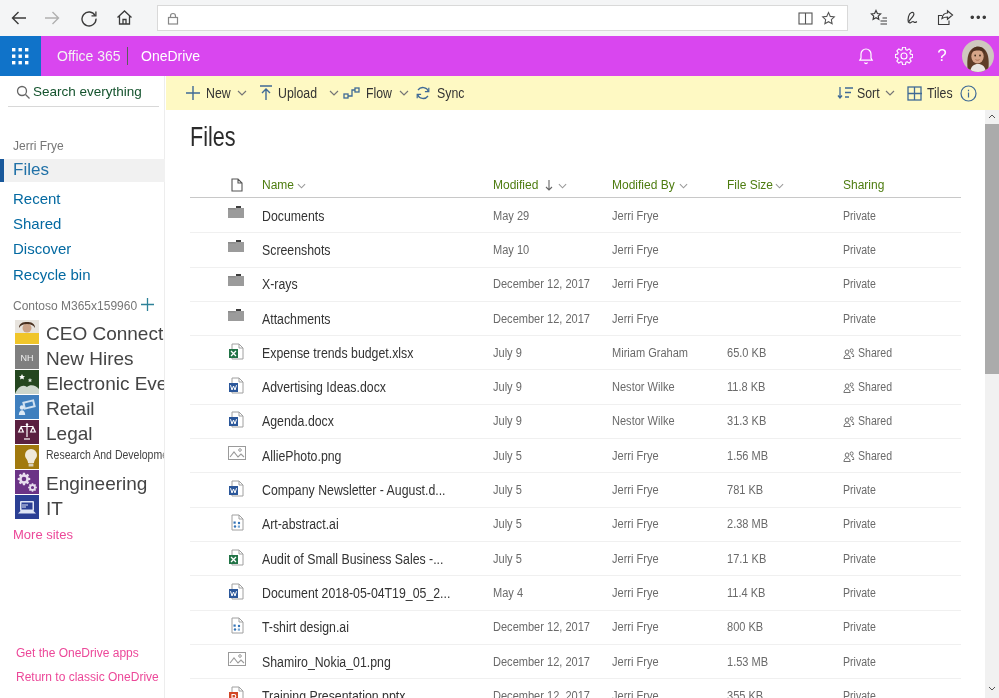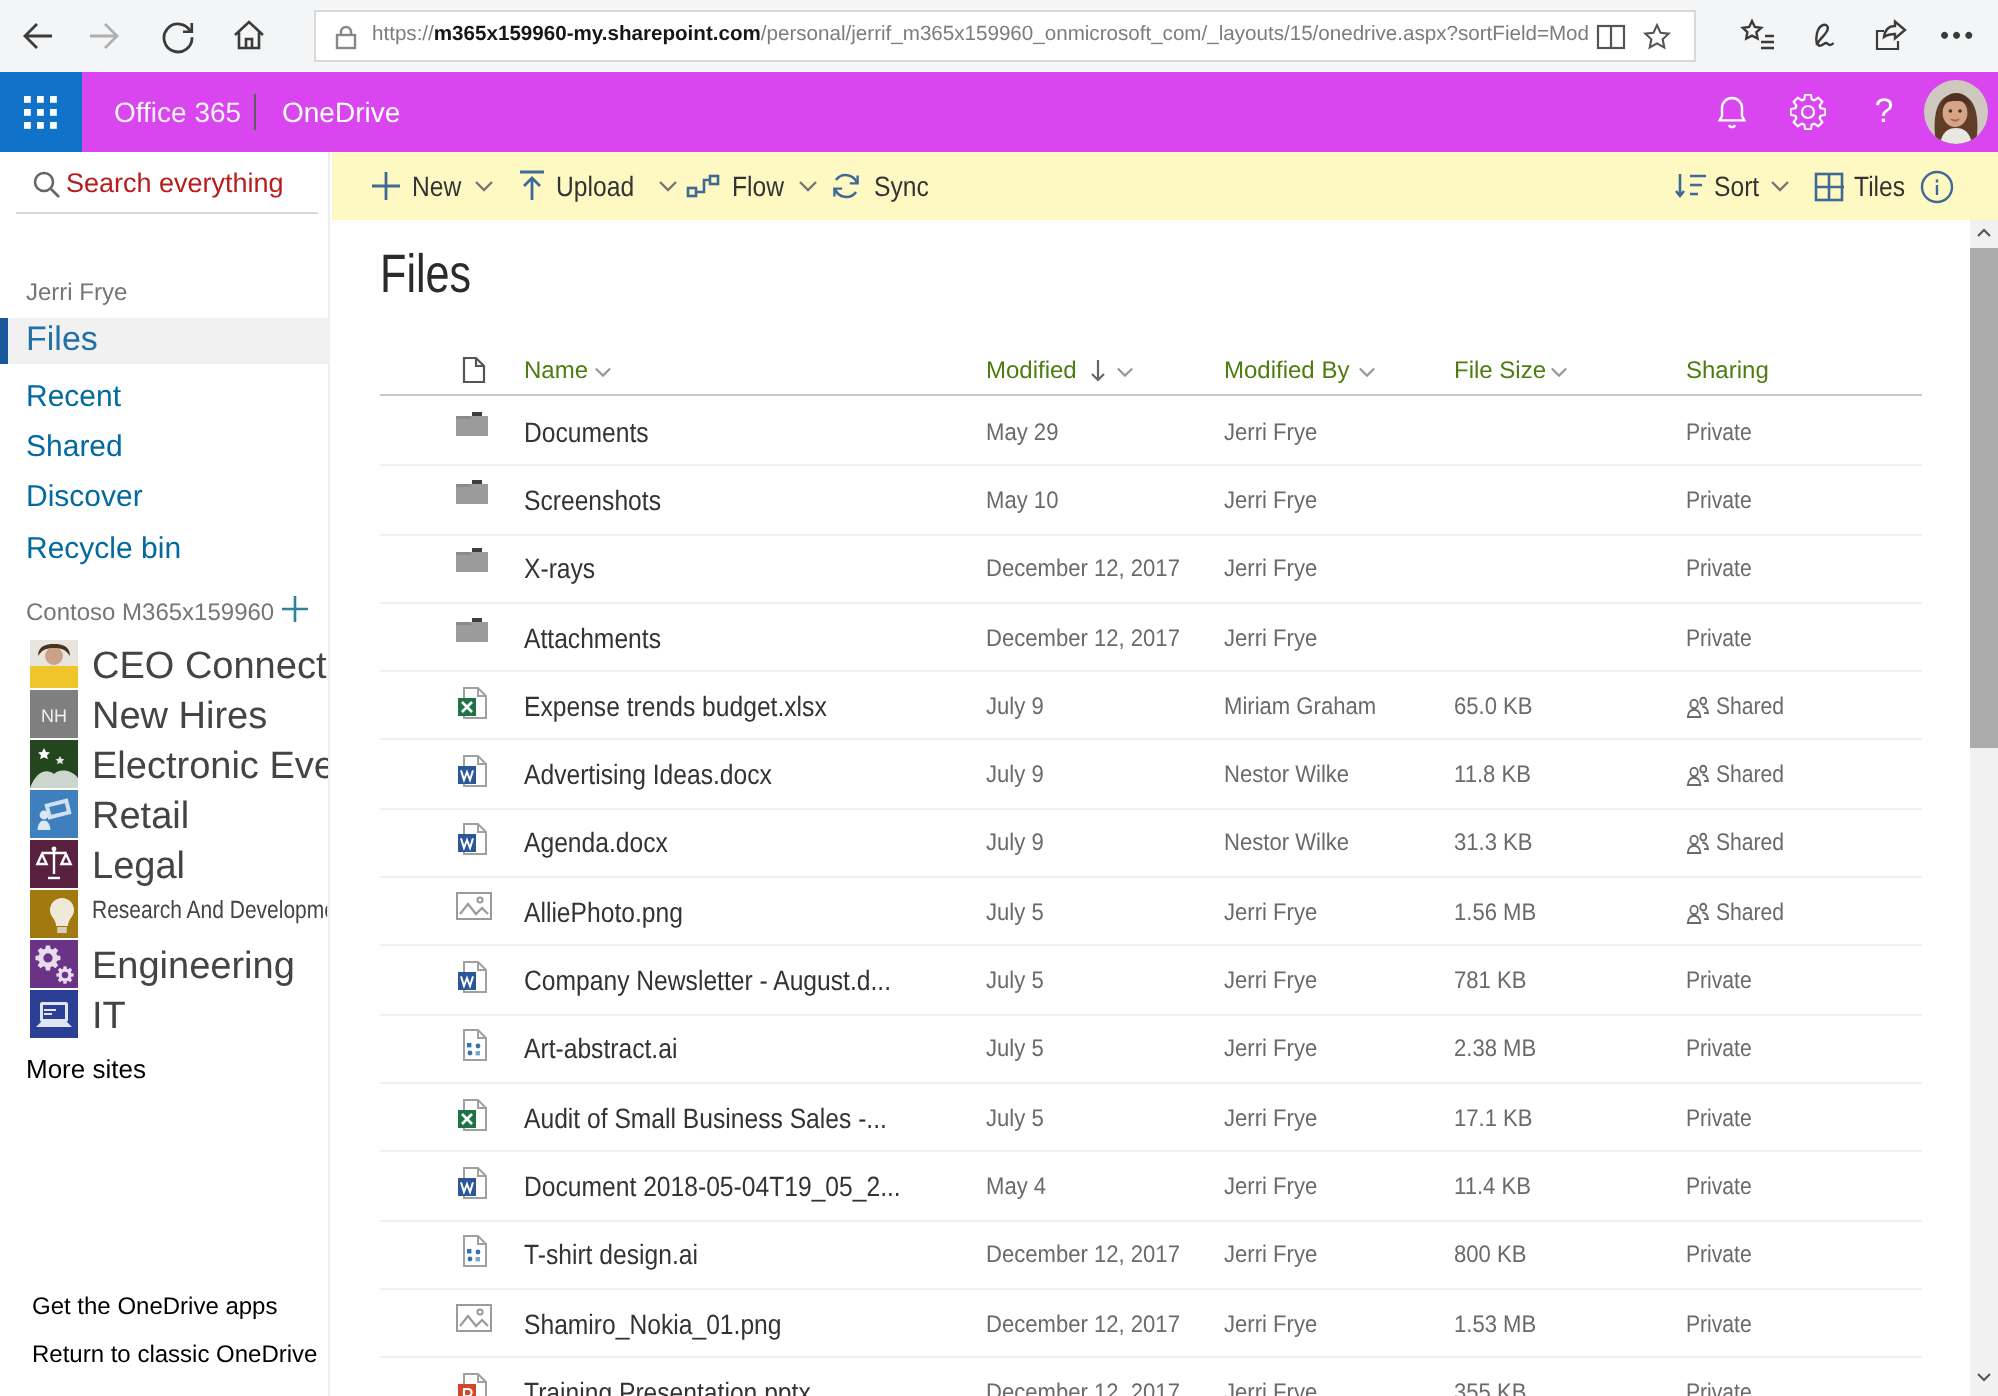--- a/index.html
+++ b/index.html
@@ -16,21 +16,21 @@
 #o365 .t1{position:absolute;left:57px;top:0;height:40px;line-height:40px;color:#f3f3f3;font-size:14px}
 #o365 .div{position:absolute;left:127px;top:11px;width:1px;height:18px;background:#5d5d5d}
 #o365 .t2{position:absolute;left:141px;top:0;height:40px;line-height:40px;color:#fff;font-size:14px}
 #qm{position:absolute;left:932px;top:0;width:20px;height:40px;line-height:40px;color:#fff;font-size:17px;text-align:center}
 
 #side{position:absolute;left:0;top:76px;width:165px;height:622px;background:#fff;border-right:1px solid #ededed}
 .navlabel{position:absolute;left:13px;font-size:12px;color:#767676}
 .navitem{position:absolute;left:13px;font-size:15px;color:#0369a1}
 .grp{position:absolute;left:15px;width:24px;height:24px;overflow:hidden}
 .grplabel{position:absolute;left:46px;width:118px;font-size:19px;color:#444;white-space:nowrap;overflow:hidden}
-.bluelink{position:absolute;color:#000000;font-size:13px;white-space:nowrap}
+.bluelink{position:absolute;color:#ec4899;font-size:13px;white-space:nowrap}
 
 #toolbar{position:absolute;left:166px;top:76px;width:833px;height:34px;background:#fef9c3}
 #toolbar .tt{position:absolute;top:0;height:34px;line-height:34px;font-size:14px;color:#333;transform:scaleX(.88);transform-origin:left center}
 
 #main{position:absolute;left:166px;top:110px;width:833px;height:588px;background:#fff;overflow:hidden}
 #title{position:absolute;left:190px;top:122px;font-size:27px;color:#2b2b2b;transform:scaleX(.8);transform-origin:left center}
 #thead{position:absolute;left:190px;top:172px;width:771px;height:26px;border-bottom:1px solid #c8c8c8;font-size:12px;color:#4d7c0f}
 #thead span{position:absolute;top:6px}
 #tbody{position:absolute;left:190px;top:199px;width:771px}
 .r{position:relative;height:34.3px;border-bottom:1px solid #f0f0f0;font-size:12px;color:#6a6a6a}
@@ -60,21 +60,20 @@
       <path d="M15.9 2.5v4.4h-4.4" stroke-width="1.3"></path>
     </svg>
   <svg class="abs" style="left:115px;top:8px" width="19" height="19" viewBox="0 0 19 19" fill="none" stroke="#3b3b3b" stroke-width="1.3">
       <path d="M2.5 9.5 9.5 3l7 6.5M4.5 8.2V16h10V8.2M8 16v-4.5h3V16"></path>
     </svg>
   <div id="addr">
     <svg class="abs" style="left:9px;top:6px" width="12" height="13" viewBox="0 0 12 13" fill="none" stroke="#888" stroke-width="1.2">
         <rect x="1.5" y="5.5" width="9" height="6.5"></rect>
         <path d="M3.5 5.5V4a2.5 2.5 0 0 1 5 0v1.5"></path>
       </svg>
-    <div id="url">https://<b>m365x159960-my.sharepoint.com</b>/personal/jerrif_m365x159960_onmicrosoft_com/_layouts/15/onedrive.aspx?sortField=Mod</div>
     <svg class="abs" style="left:640px;top:6px" width="15" height="13" viewBox="0 0 15 13" fill="none" stroke="#555" stroke-width="1.1">
         <rect x="1" y="1" width="13" height="11"></rect>
         <path d="M7.5 1v11"></path>
       </svg>
     <svg class="abs" style="left:663px;top:5px" width="15" height="15" viewBox="0 0 17 17" fill="none" stroke="#555" stroke-width="1.2">
         <path d="m8.5 1.8 2 4.3 4.6.5-3.4 3.2.9 4.6-4.1-2.3-4.1 2.3.9-4.6L1.9 6.6l4.6-.5z"></path>
       </svg>
   </div>
   <svg class="abs" style="left:870px;top:9px" width="18" height="18" viewBox="0 0 18 18" fill="none" stroke="#3b3b3b" stroke-width="1.2">
       <path d="m6 1.5 1.4 3 3.2.4-2.4 2.2.6 3.2L6 8.8l-2.9 1.5.6-3.2L1.4 4.9l3.2-.4zM10.5 12H17M10.5 15H17M12.5 9H17"></path>
@@ -134,21 +133,21 @@
         <path d="M13.5 19.5c1.3 1 2.8 1 4 0" stroke="#a96e52" stroke-width="1" fill="none"></path>
       </g>
     </svg>
 </div>
 
 <div id="side">
   <svg class="abs" style="left:16px;top:9px" width="15" height="15" viewBox="0 0 15 15" fill="none" stroke="#666" stroke-width="1.3">
       <circle cx="6" cy="6" r="4.5"></circle>
       <path d="m9.5 9.5 4 4"></path>
     </svg>
-  <div class="abs" style="left:33px;top:8px;font-size:13.5px;color:#b91c1c">Search everything</div>
+  <div class="abs" style="left:33px;top:8px;font-size:13.5px;color:#14532d">Search everything</div>
   <div class="abs" style="left:8px;top:30px;width:151px;height:1px;background:#d8d8d8"></div>
   <div class="navlabel" style="top:63px">Jerri Frye</div>
   <div style="position:absolute;left:0;top:83px;width:165px;height:23px;background:#f1f1f1;border-left:4px solid #19599b">
       <span style="position:absolute;left:9px;top:1px;font-size:17px;color:#2171a7">Files</span>
     </div>
   <div class="navitem" style="top:114px">Recent</div>
   <div class="navitem" style="top:139px">Shared</div>
   <div class="navitem" style="top:164px">Discover</div>
   <div class="navitem" style="top:190px">Recycle bin</div>
   <div class="navlabel" style="top:223px;font-size:12px">Contoso M365x159960</div>

